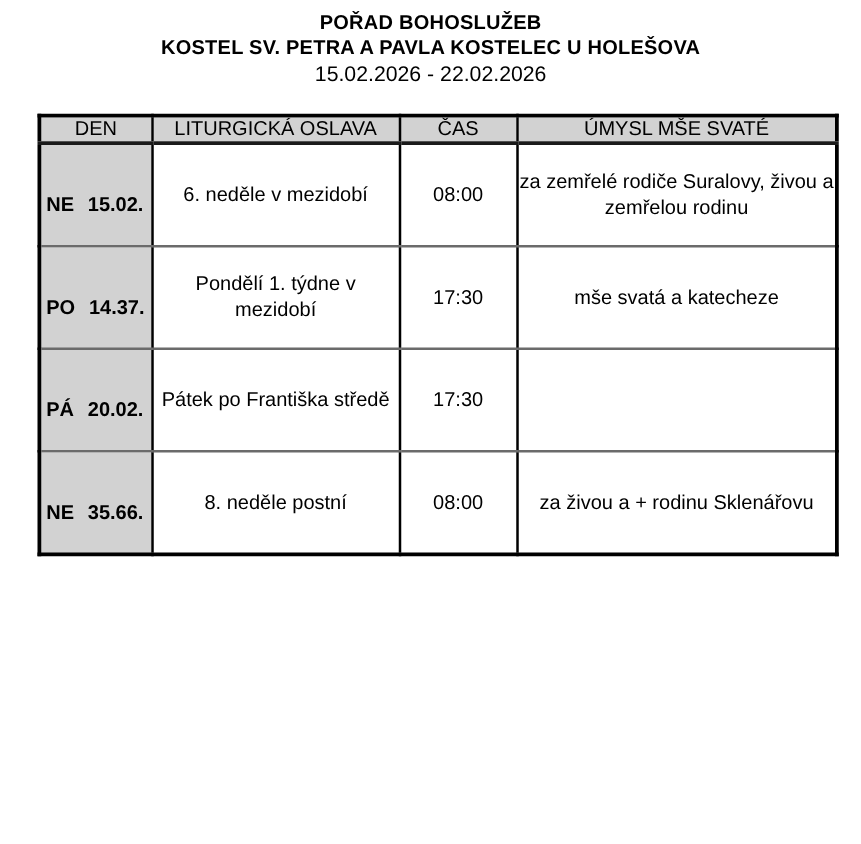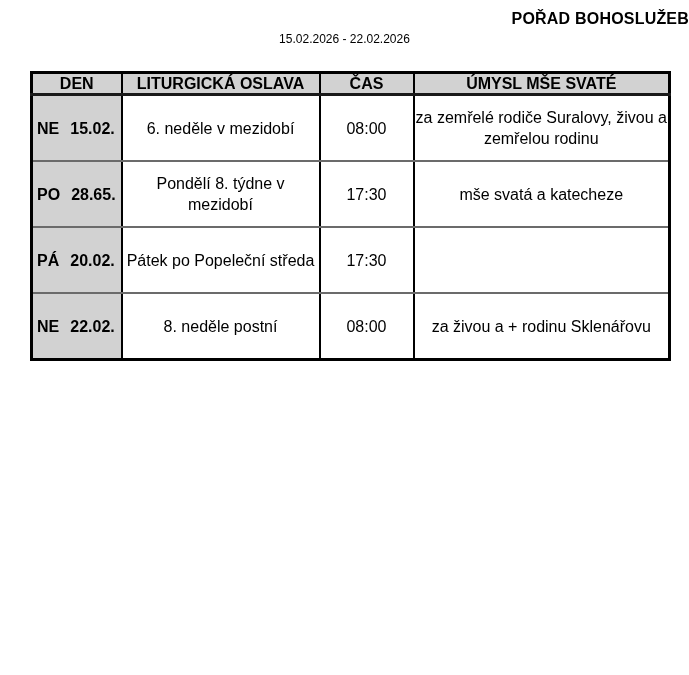--- a/index.html
+++ b/index.html
@@ -16,37 +16,36 @@
   }
   .titles {
     padding-top: 9px;
     text-align: center;
   }
   .title-line {
     font-size: 16px;
     font-weight: bold;
     line-height: 20px;
     letter-spacing: 0.2px;
-    text-align: right;
   }
   .date-line {
-    font-size: 12px;
+    font-size: 17px;
     line-height: 21px;
   }
   table.schedule {
     margin: 21px 0 0 30px;
     width: 638px;
     border-collapse: collapse;
     table-layout: fixed;
     border: 3px solid var(--border-black, #000000);
   }
   .schedule th {
     background: var(--cell-gray, #d2d2d2);
     font-size: 16px;
-    font-weight: bold;
+    font-weight: normal;
     height: 19px;
     line-height: 18px;
     padding: 0 2px;
     text-align: center;
     vertical-align: middle;
     border-left: 2px solid var(--border-black, #000000);
     border-right: 2px solid var(--border-black, #000000);
     border-bottom: 3px solid var(--header-divider, #1a1a1a);
     overflow: hidden;
     white-space: nowrap;
@@ -61,37 +60,38 @@
     border-top: 2px solid var(--row-divider, #6b6b6b);
     border-bottom: 2px solid var(--row-divider, #6b6b6b);
     border-left: 2px solid var(--border-black, #000000);
     border-right: 2px solid var(--border-black, #000000);
     overflow: hidden;
   }
   td.day-cell {
     background: var(--cell-gray, #d2d2d2);
     font-weight: bold;
     text-align: left;
-    padding: 0 2px 0 4px;
+    padding: 16px 2px 0 4px;
     white-space: nowrap;
   }
   td.day-cell .day-date {
     margin-left: 11px;
   }
   td.intention-cell {
     padding: 0 1px;
   }
 </style>
 </head>
 <body>
 
 <div class="page">
 
   <div class="titles">
     <div class="title-line">POŘAD BOHOSLUŽEB</div>
+    <div class="title-line">KOSTEL SV. PETRA A PAVLA KOSTELEC U HOLEŠOVA</div>
     <div class="date-line">15.02.2026 - 22.02.2026</div>
   </div>
 
   <table class="schedule">
     <colgroup>
       <col style="width:90px">
       <col style="width:198px">
       <col style="width:94px">
       <col style="width:256px">
     </colgroup>
@@ -107,37 +107,37 @@
       <tr>
         <td class="day-cell">
           <span class="day-abbr">NE</span><span class="day-date">15.02.</span>
         </td>
         <td class="celebration-cell">6. neděle v mezidobí</td>
         <td class="time-cell">08:00</td>
         <td class="intention-cell">za zemřelé rodiče Suralovy, živou a zemřelou rodinu</td>
       </tr>
       <tr>
         <td class="day-cell">
-          <span class="day-abbr">PO</span><span class="day-date">28.65.</span>
+          <span class="day-abbr">PO</span><span class="day-date">14.37.</span>
         </td>
-        <td class="celebration-cell">Pondělí 8. týdne v mezidobí</td>
+        <td class="celebration-cell">Pondělí 1. týdne v mezidobí</td>
         <td class="time-cell">17:30</td>
         <td class="intention-cell">mše svatá a katecheze</td>
       </tr>
       <tr>
         <td class="day-cell">
           <span class="day-abbr">PÁ</span><span class="day-date">20.02.</span>
         </td>
-        <td class="celebration-cell">Pátek po Popeleční středa</td>
+        <td class="celebration-cell">Pátek po Františka středě</td>
         <td class="time-cell">17:30</td>
         <td class="intention-cell"></td>
       </tr>
       <tr>
         <td class="day-cell">
-          <span class="day-abbr">NE</span><span class="day-date">22.02.</span>
+          <span class="day-abbr">NE</span><span class="day-date">35.66.</span>
         </td>
         <td class="celebration-cell">8. neděle postní</td>
         <td class="time-cell">08:00</td>
         <td class="intention-cell">za živou a + rodinu Sklenářovu</td>
       </tr>
     </tbody>
   </table>
 
 </div>
 

